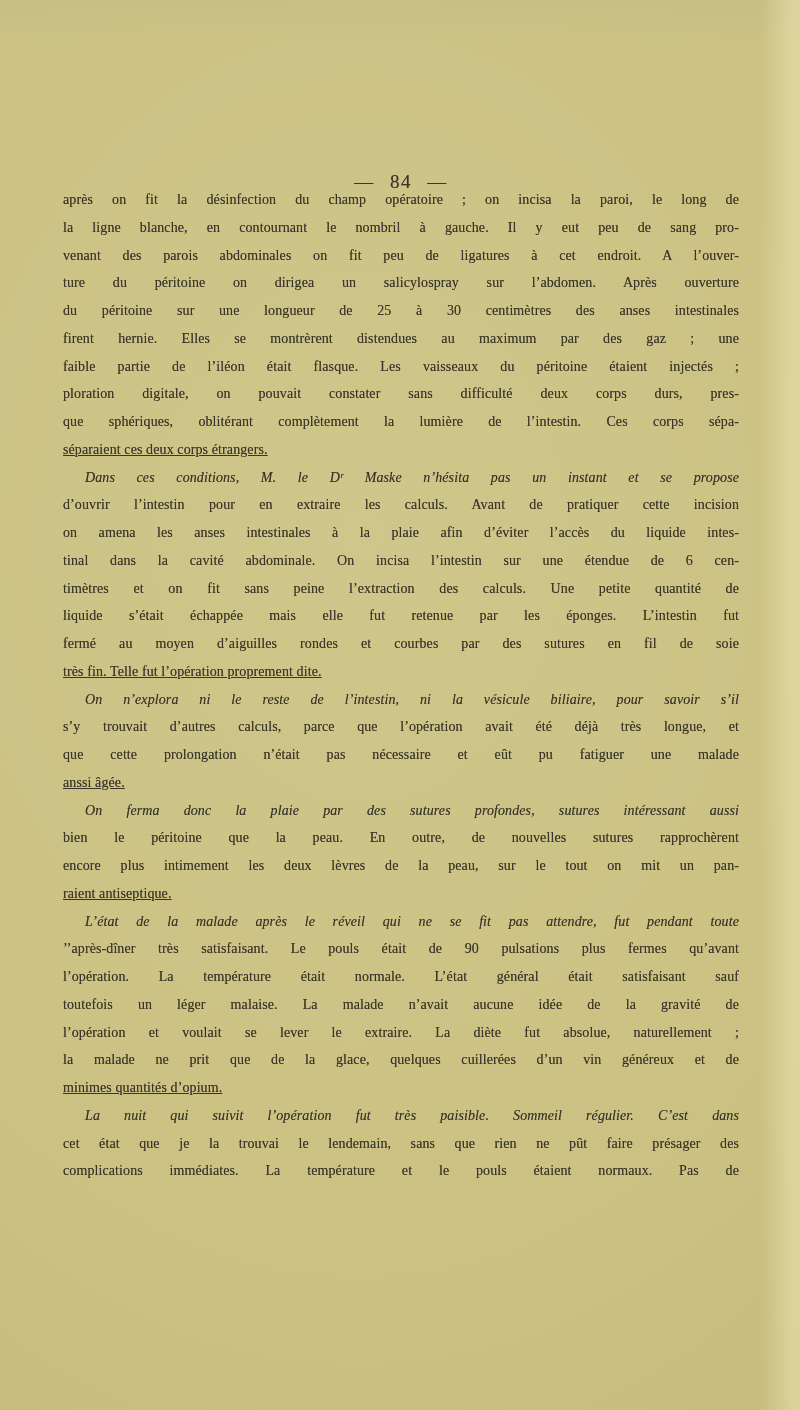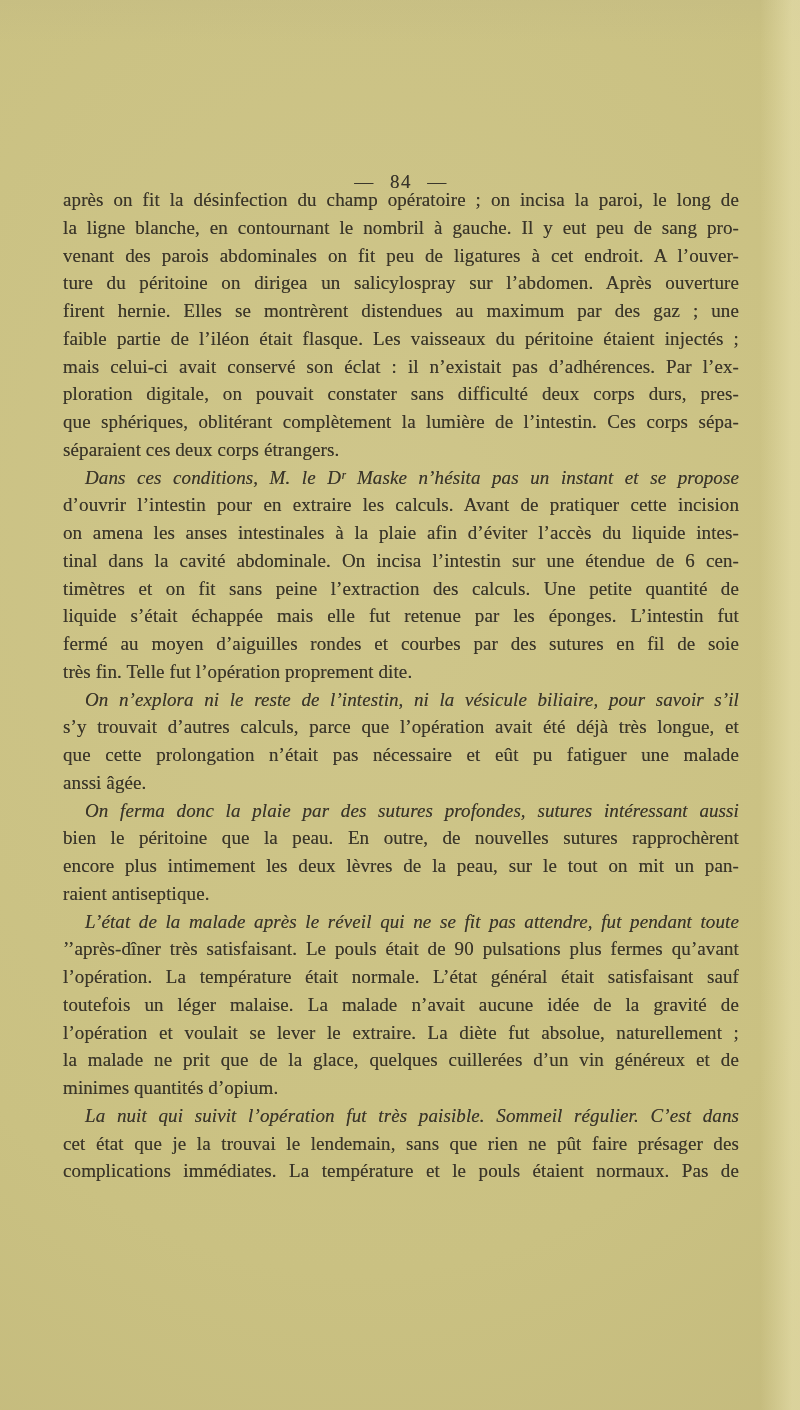--- a/index.html
+++ b/index.html
@@ -37,46 +37,46 @@
   }
   .page-text {
     position: absolute;
     top: 186px;
     left: 63px;
     width: 676px;
   }
   .line {
     height: 27.76px;
     line-height: 27.76px;
-    font-size: 19px;
+    font-size: 14px;
     letter-spacing: 0.1px;
     text-align: justify;
     text-align-last: justify;
     overflow: hidden;
     color: #3a3529;
     text-shadow: 0 0 0.5px rgba(58,53,41,0.6);
   }
   .line.indent { text-indent: 22px; font-style: italic; }
-  .line.para-end { text-align-last: left; }
+  .line.para-end { text-align-last: left; text-decoration: underline; }
 </style>
 </head>
 <body>
 
 <div class="page">
   <div class="page-number">— 84 —</div>
 
   <div class="page-text">
 
   <div class="line">après on fit la désinfection du champ opératoire ; on incisa la paroi, le long de</div>
       <div class="line">la ligne blanche, en contournant le nombril à gauche. Il y eut peu de sang pro-</div>
       <div class="line">venant des parois abdominales on fit peu de ligatures à cet endroit. A l’ouver-</div>
       <div class="line">ture du péritoine on dirigea un salicylospray sur l’abdomen. Après ouverture</div>
+      <div class="line">du péritoine sur une longueur de 25 à 30 centimètres des anses intestinales</div>
       <div class="line">firent hernie. Elles se montrèrent distendues au maximum par des gaz ; une</div>
       <div class="line">faible partie de l’iléon était flasque. Les vaisseaux du péritoine étaient injectés ;</div>
-      <div class="line">mais celui-ci avait conservé son éclat : il n’existait pas d’adhérences. Par l’ex-</div>
       <div class="line">ploration digitale, on pouvait constater sans difficulté deux corps durs, pres-</div>
       <div class="line">que sphériques, oblitérant complètement la lumière de l’intestin. Ces corps sépa-</div>
       <div class="line para-end">séparaient ces deux corps étrangers.</div>
       <div class="line indent">Dans ces conditions, M. le Dʳ Maske n’hésita pas un instant et se propose</div>
       <div class="line">d’ouvrir l’intestin pour en extraire les calculs. Avant de pratiquer cette incision</div>
       <div class="line">on amena les anses intestinales à la plaie afin d’éviter l’accès du liquide intes-</div>
       <div class="line">tinal dans la cavité abdominale. On incisa l’intestin sur une étendue de 6 cen-</div>
       <div class="line">timètres et on fit sans peine l’extraction des calculs. Une petite quantité de</div>
       <div class="line">liquide s’était échappée mais elle fut retenue par les éponges. L’intestin fut</div>
       <div class="line">fermé au moyen d’aiguilles rondes et courbes par des sutures en fil de soie</div>

